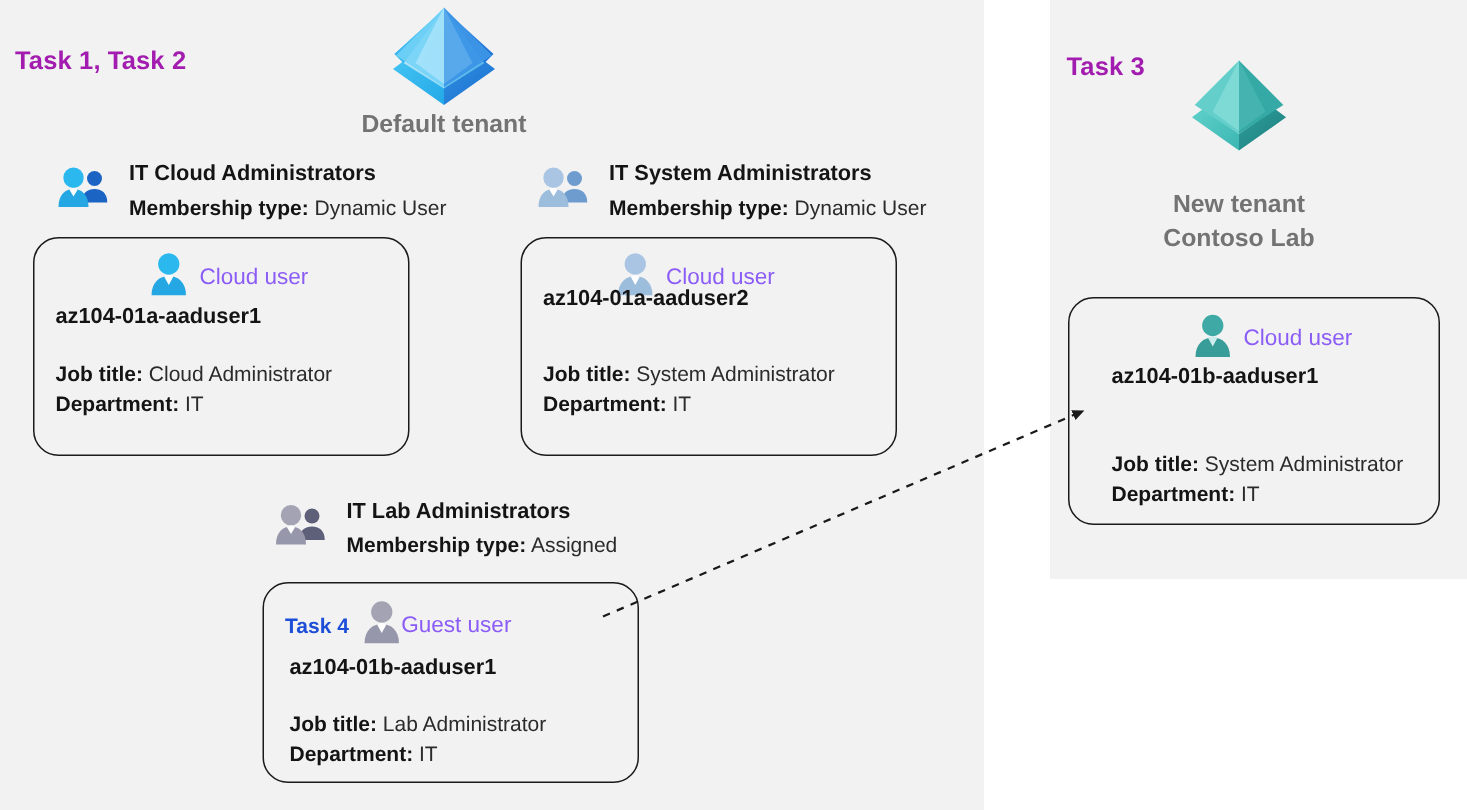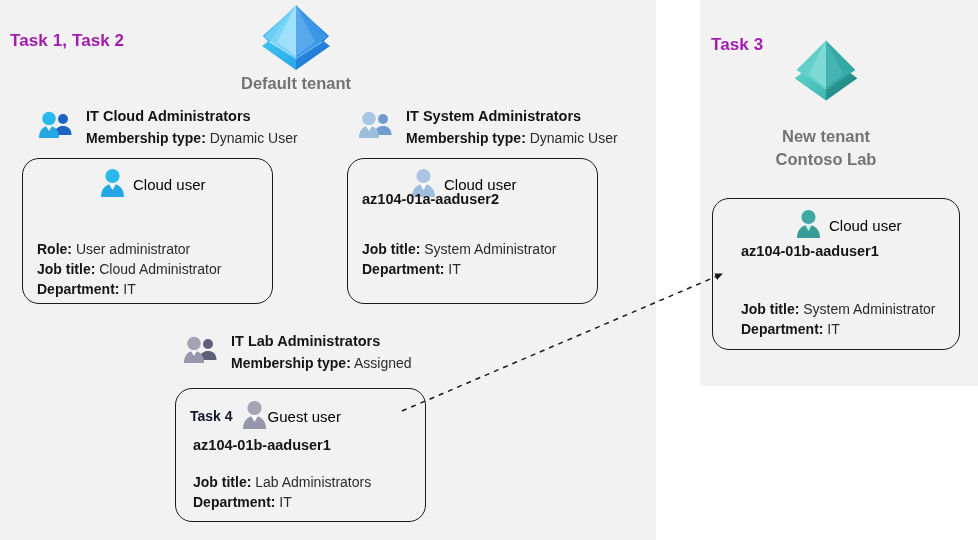--- a/index.html
+++ b/index.html
@@ -72,28 +72,28 @@
     background: #f2f2f2;
     box-sizing: border-box;
   }
   .card-head {
     position: absolute;
     display: flex;
     align-items: center;
     white-space: nowrap;
   }
   .card-head .task-inline {
-    color: #0f172a;
+    color: #1d4ed8;
     font-weight: bold;
     font-size: 14px;
     margin-right: 8px;
   }
   .card-head .kind {
     font-size: 15px;
-    color: #000000;
+    color: #8b5cf6;
     margin-left: 7px;
   }
   .card-name {
     position: absolute;
     font-weight: bold;
     font-size: 14.5px;
     color: #141414;
     white-space: nowrap;
   }
   .card-attrs {
@@ -258,25 +258,22 @@
     <div class="card-head" style="left:76px; top:8px;">
       <span>
         <svg width="27" height="30" viewBox="0 0 27 30">
           <circle cx="13.5" cy="9" r="7.1" fill="#2bb8ef"></circle>
           <path d="M2 30 C2 21 7.5 17 13.5 17 C19.5 17 25 21 25 30 Z" fill="#25a7e4"></path>
           <path d="M10.4 17.4 L13.5 23 L16.6 17.4 L13.5 16.2 Z" fill="#ffffff"></path>
         </svg>
       </span>
       <span class="kind">Cloud user</span>
     </div>
+    <div class="card-name" style="left:14px; top:44px;">az104-01a-aaduser1</div>
     <div class="card-attrs" style="left:14px; top:80px;">
-      <div>
-        <b>Role:</b>
-        <span>User administrator</span>
-      </div>
       <div>
         <b>Job title:</b>
         <span>Cloud Administrator</span>
       </div>
       <div>
         <b>Department:</b>
         <span>IT</span>
       </div>
     </div>
   </div>
@@ -314,21 +311,21 @@
           <path d="M2 30 C2 21 7.5 17 13.5 17 C19.5 17 25 21 25 30 Z" fill="#9797ab"></path>
           <path d="M10.4 17.4 L13.5 23 L16.6 17.4 L13.5 16.2 Z" fill="#ffffff"></path>
         </svg>
       </span>
       <span class="kind" style="margin-left:0;">Guest user</span>
     </div>
     <div class="card-name" style="left:17px; top:48px;">az104-01b-aaduser1</div>
     <div class="card-attrs" style="left:17px; top:83px;">
       <div>
         <b>Job title:</b>
-        <span>Lab Administrators</span>
+        <span>Lab Administrator</span>
       </div>
       <div>
         <b>Department:</b>
         <span>IT</span>
       </div>
     </div>
   </div>
 
   <div class="card" style="left:712px; top:198px; width:248px; height:152px;">
     <div class="card-head" style="left:82px; top:9px;">

